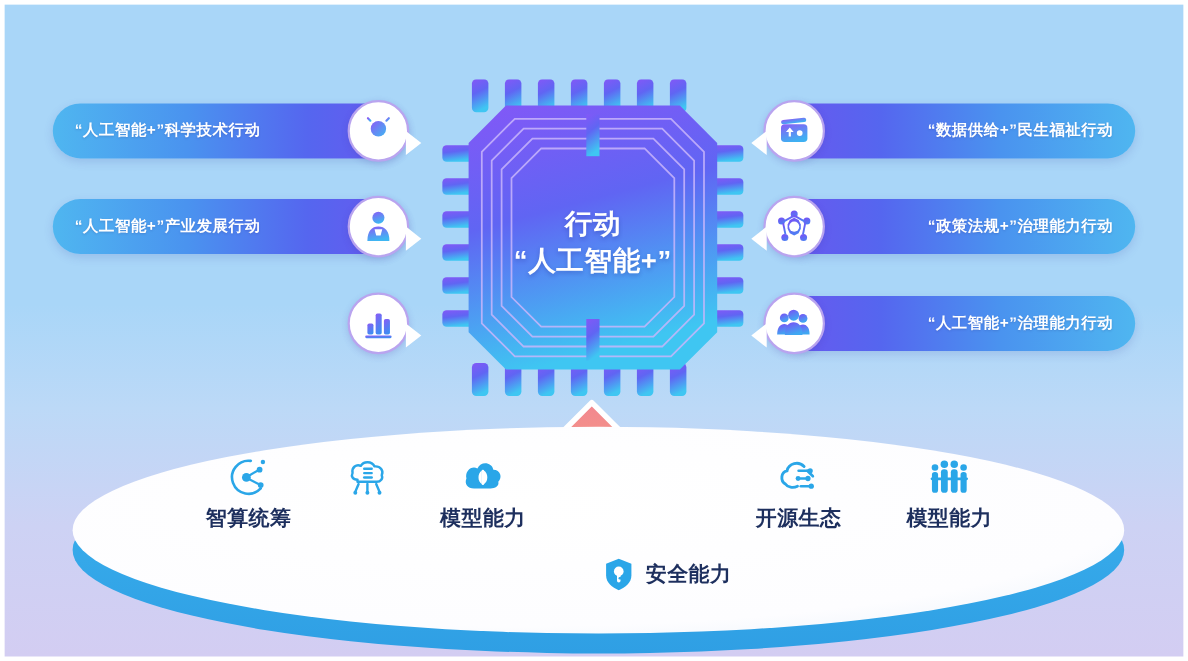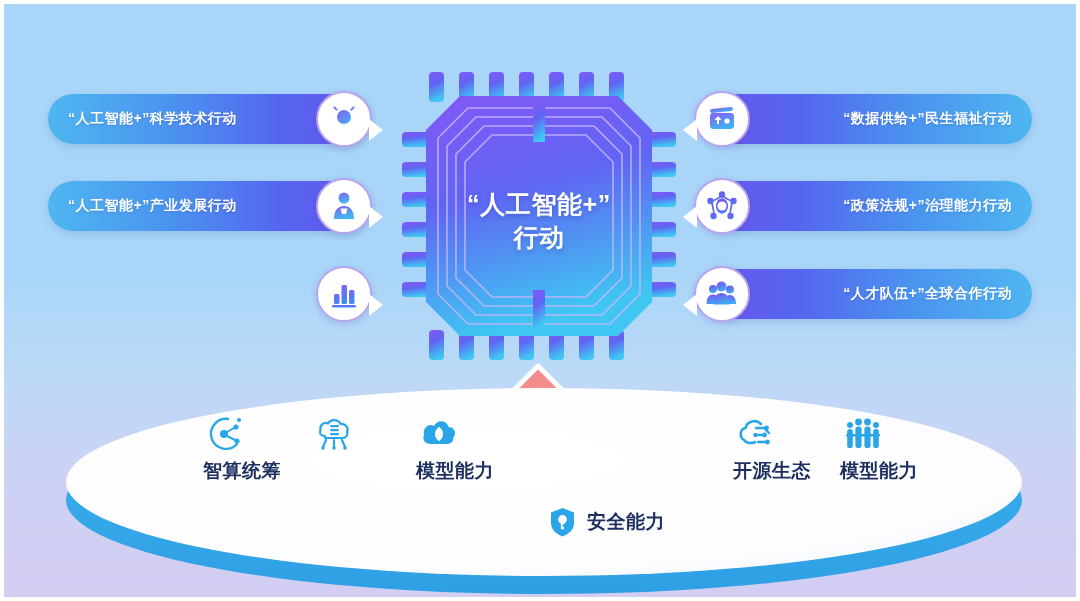--- a/index.html
+++ b/index.html
@@ -65,21 +65,21 @@
 
   
   #arrow{position:absolute;left:474px;top:358px;width:120px;height:150px;}
   #arrow svg{width:100%;height:100%;display:block;}
 
   
   #disc{position:absolute;left:58px;top:378px;width:964px;height:216px;}
   #disc svg{width:100%;height:100%;display:block;}
 
   .base-item{
-    position:absolute;width:110px;text-align:right;
+    position:absolute;width:110px;text-align:center;
   }
   .base-icon{height:44px;display:flex;align-items:center;justify-content:center;}
   .base-icon svg{width:40px;height:40px;display:block;}
   .base-label{
     margin-top:2px;color:#1d2f5e;font-size:19px;font-weight:700;
     letter-spacing:.5px;white-space:nowrap;
   }
   .base-row2{
     position:absolute;display:flex;align-items:center;gap:11px;
   }
@@ -141,22 +141,22 @@
         <path d="M82 54 L192 54 L220 82 L220 206 L192 234 L82 234 L54 206 L54 82 Z"></path>
         <path d="M90 63 L184 63 L211 90 L211 198 L184 225 L90 225 L63 198 L63 90 Z"></path>
       </g>
 
       <g fill="url(#chipGrad)">
         <rect x="131" y="32" width="12" height="38"></rect>
         <rect x="131" y="218" width="12" height="38"></rect>
       </g>
     </svg>
     <div id="chip-label">
+      <div>行动</div>
       <div>“人工智能+”</div>
-      <div>行动</div>
     </div>
   </div>
 
   <div class="pill left" style="top:90px;">
     <span class="pill-text">“人工智能+”科学技术行动</span>
   </div>
   <div class="badge tail-right" style="left:312px;top:87px;">
     <svg viewBox="0 0 34 34" xmlns="http://www.w3.org/2000/svg">
       <defs>
           <linearGradient id="ic1" x1="0" y1="0" x2="1" y2="1">
@@ -251,21 +251,21 @@
         <line x1="7" y1="14" x2="9" y2="24"></line>
           <line x1="27" y1="14" x2="25" y2="24"></line>
         <line x1="11" y1="27" x2="23" y2="27"></line>
       </g>
       <path d="M17 9 L21 11 L23 15 L23 19 L21 23 L17 25 L13 23 L11 19 L11 15 L13 11 Z" fill="url(#ic5)"></path>
       <circle cx="17" cy="17" r="4.6" fill="#ffffff"></circle>
     </svg>
   </div>
 
   <div class="pill right" style="top:265px;">
-    <span class="pill-text">“人才队伍+”全球合作行动</span>
+    <span class="pill-text">“人工智能+”治理能力行动</span>
   </div>
   <div class="badge tail-left" style="left:690px;top:262px;">
     <svg viewBox="0 0 34 34" xmlns="http://www.w3.org/2000/svg">
       <defs>
           <linearGradient id="ic6" x1="0" y1="0" x2="0.4" y2="1">
             <stop offset="0%" stop-color="#7b4df6"></stop>
             <stop offset="100%" stop-color="#3fa8f2"></stop>
           </linearGradient>
         </defs>
       <g fill="url(#ic6)">
@@ -360,21 +360,21 @@
           <rect x="18.8" y="13" width="2.4" height="14" rx="1.2"></rect>
           <path d="M19 14 C15 16 15 24 19 26 Z"></path>
           <path d="M21 14 C25 16 25 24 21 26 Z"></path>
         </g>
       </svg>
     </div>
     <div class="base-label">模型能力</div>
   </div>
 
 
-  <div class="base-item" style="left:697px;top:408px;">
+  <div class="base-item" style="left:667px;top:408px;">
     <div class="base-icon">
       <svg viewBox="0 0 40 40" xmlns="http://www.w3.org/2000/svg">
         <path d="M25 10 C20 5 11 7 9.5 14 C4 15 3 23 8 26 C10 29 15 30 19 28" fill="none" stroke="#2aa6e8" stroke-width="2.6" stroke-linecap="round"></path>
         <g stroke="#2aa6e8" stroke-width="2.4" stroke-linecap="round" fill="none">
           <line x1="20" y1="14" x2="28" y2="14"></line>
           <line x1="20" y1="21" x2="26" y2="21"></line>
           <line x1="22" y1="28" x2="29" y2="28"></line>
           <path d="M28 14 L33 19"></path>
         </g>
         <g fill="#2aa6e8">

